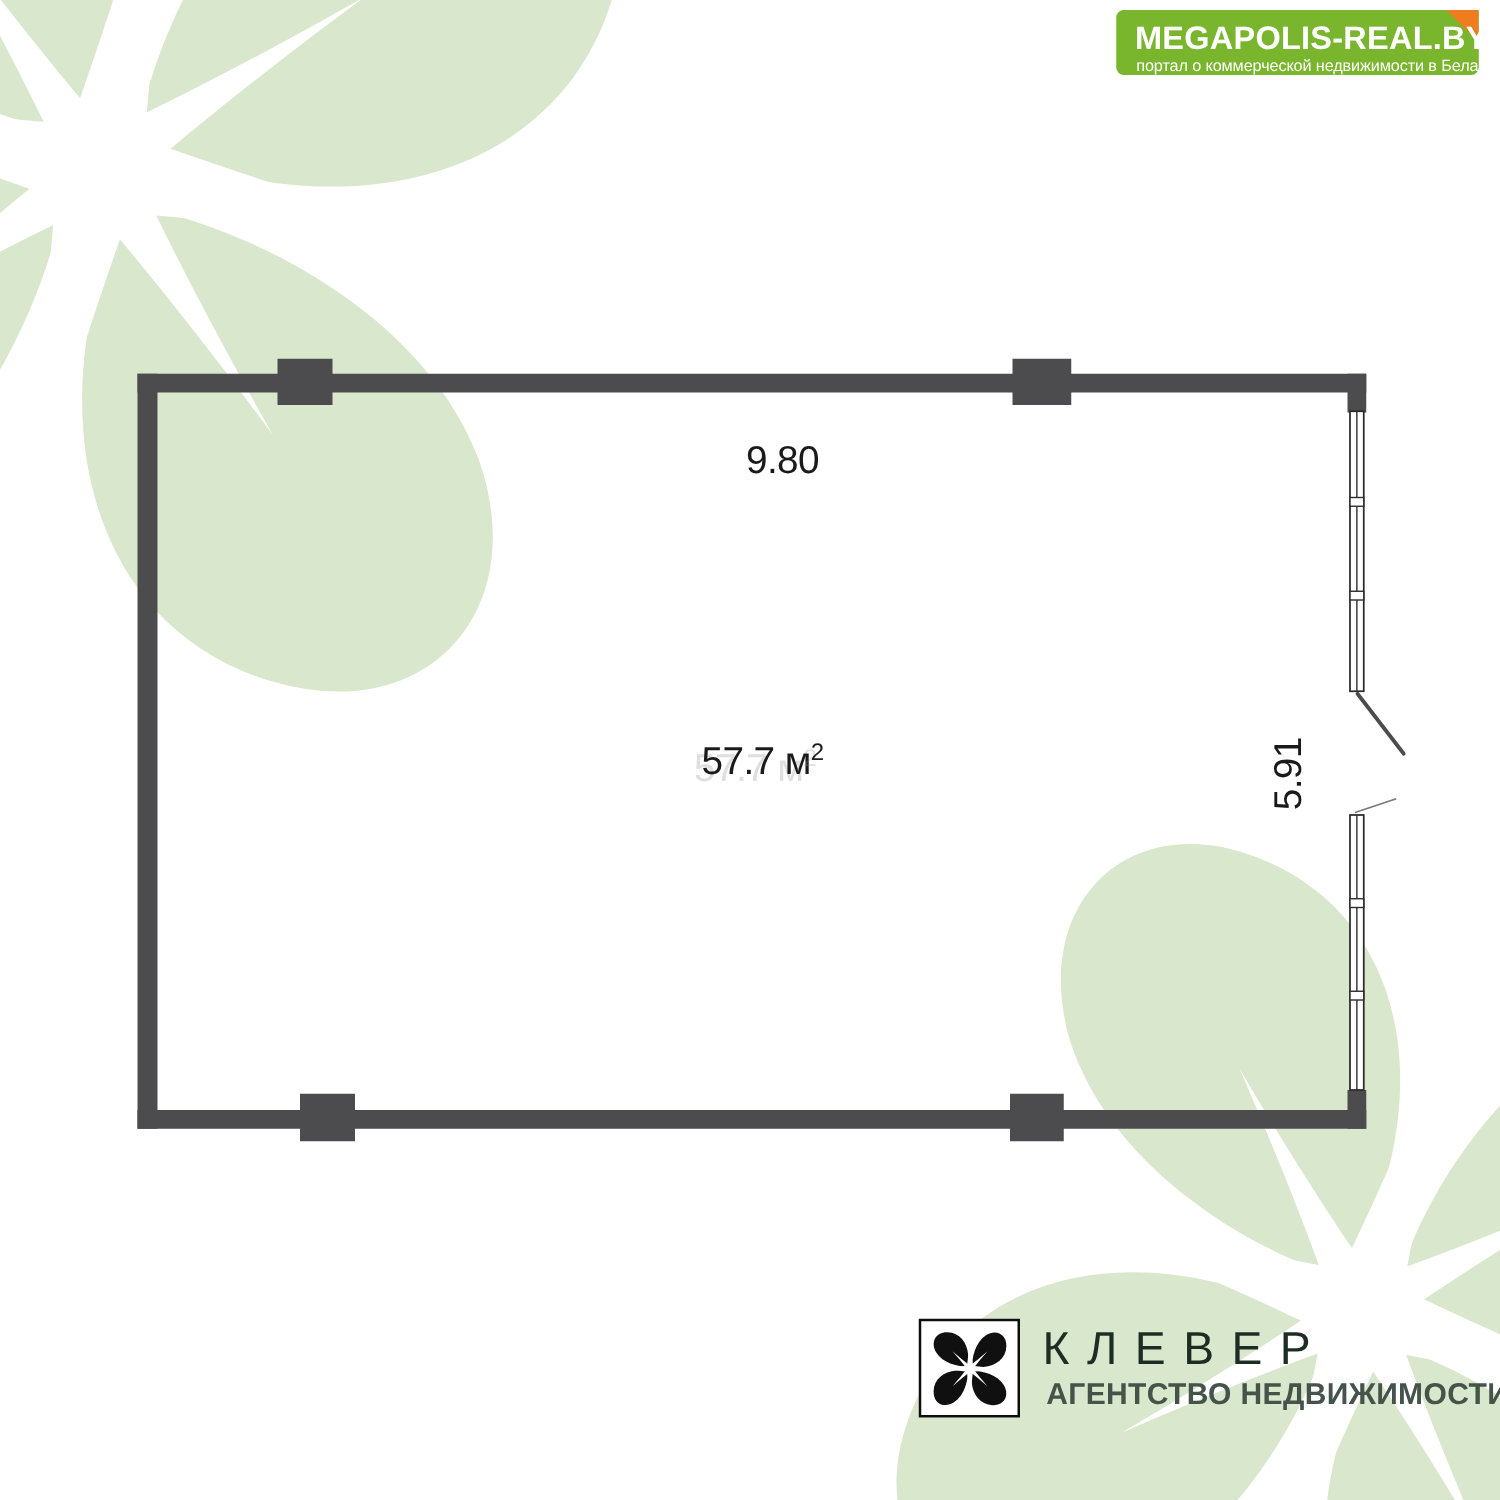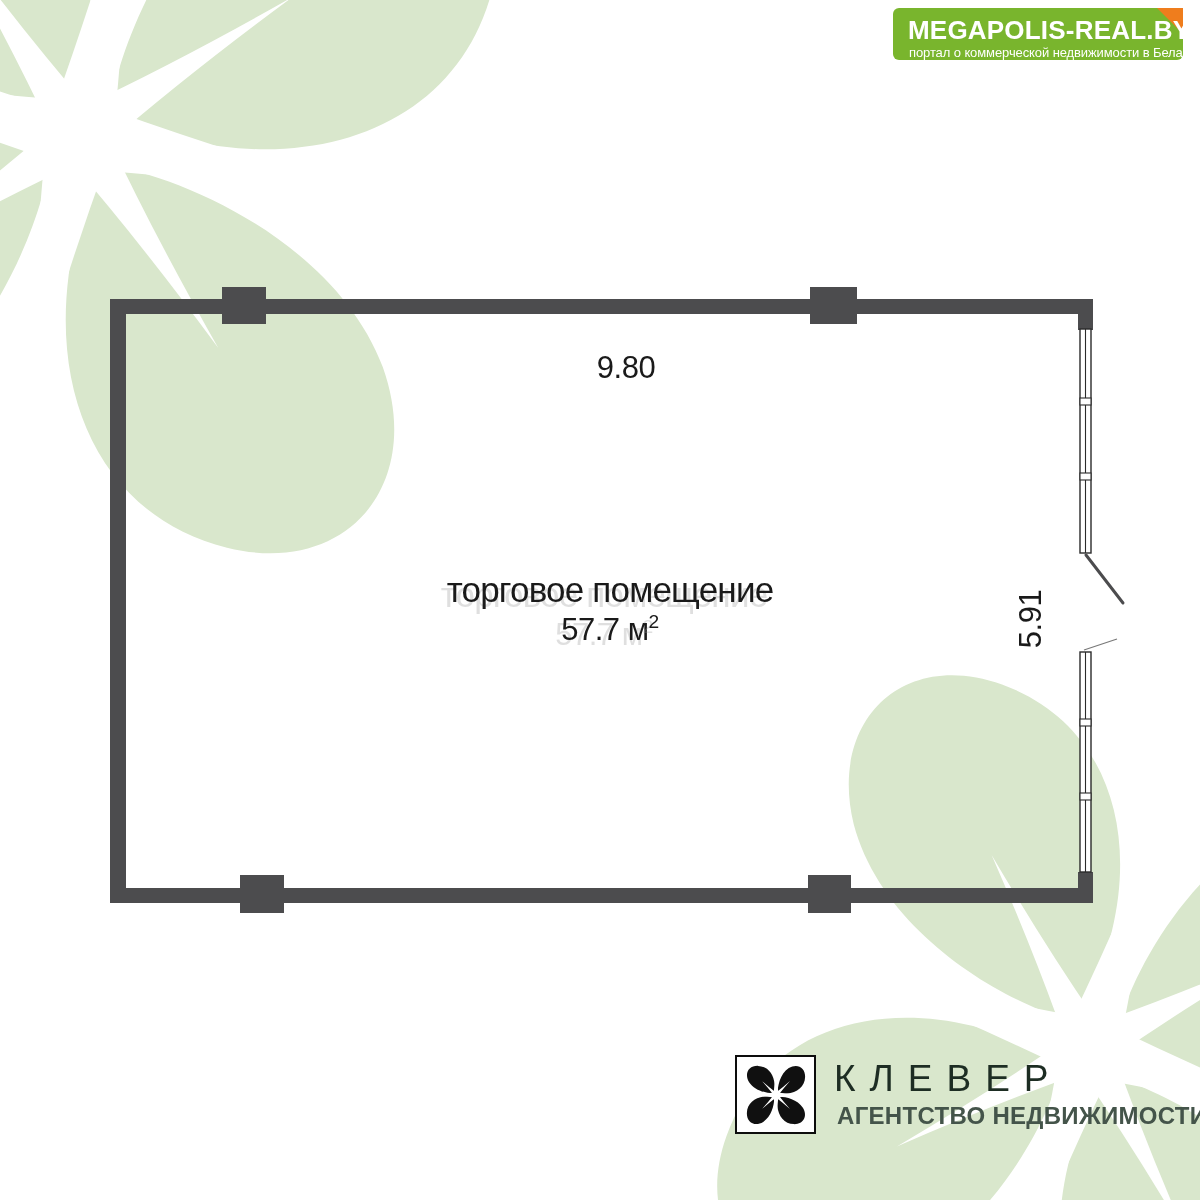--- a/index.html
+++ b/index.html
@@ -119,21 +119,20 @@
     </g>
     <g>
       <line class="door-leaf" x1="1086" y1="555" x2="1123" y2="603"></line>
       <line class="door-arc" x1="1084" y1="650" x2="1117" y2="639"></line>
     </g>
   </svg>
 
   <div class="plan-text dim-width">9.80</div>
   <div class="plan-text dim-height">5.91</div>
   <div class="plan-text room-label">
-    <div class="room-name">торговое помещение</div>
     <div class="room-area"><span>57.7</span>&nbsp;<span>м</span><sup>2</sup></div>
   </div>
 
   <div class="banner">
     <div class="banner-fold"></div>
     <div class="banner-title">MEGAPOLIS-REAL.BY</div>
     <div class="banner-subtitle">портал о коммерческой недвижимости в Беларуси</div>
   </div>
 
   <div class="footer">

